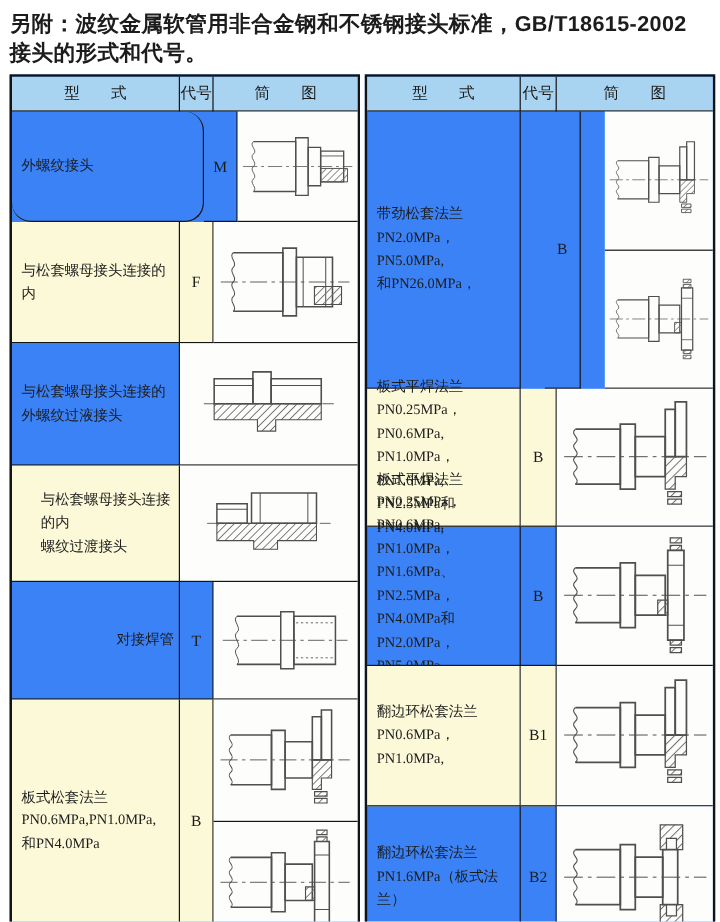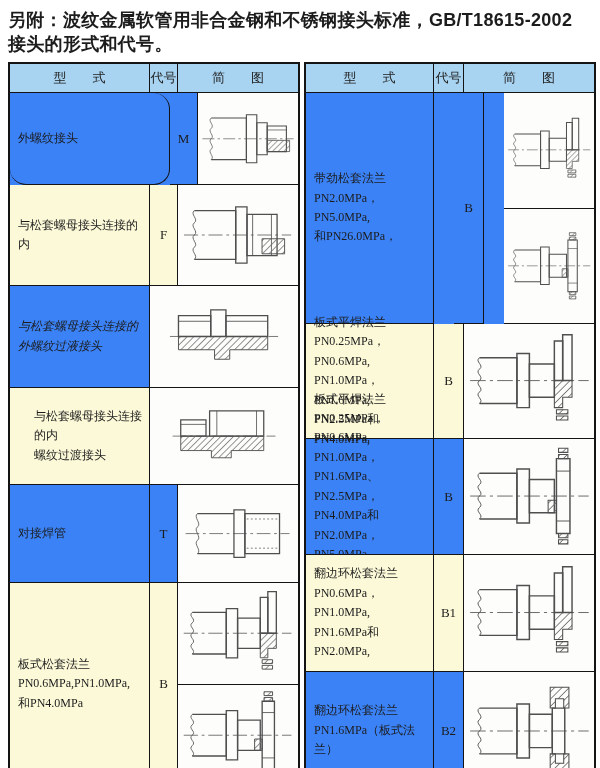--- a/index.html
+++ b/index.html
@@ -77,21 +77,21 @@
               <path d="M58 20 h12 v60 h-12 z" stroke="#4f4f4f" stroke-width="1.4" fill="none" stroke-linejoin="miter"></path>
               <path d="M70 28 h32 v44 h-32 z" stroke="#4f4f4f" stroke-width="1.4" fill="none" stroke-linejoin="miter"></path>
               <line x1="76" y1="28" x2="76" y2="72" stroke="#4f4f4f" stroke-width="0.9" fill="none"></line>
               <line x1="96" y1="28" x2="96" y2="72" stroke="#4f4f4f" stroke-width="0.9" fill="none"></line>
               <path d="M86 54 h24 v16 h-24 z" fill="url(#h)" stroke="#4f4f4f" stroke-width="1"></path>
               <line x1="3" y1="50" x2="117" y2="50" stroke="#4f4f4f" stroke-width="0.8" stroke-dasharray="15 4 3 4"></line>
             </svg>
           </div>
         </div>
       </div>
-      <div class="row" style="height: 102px; font-style: italic;">
+      <div class="row" style="height: 102px;">
         <div class="cell tcell" style="width: 140px;">
           <div>与松套螺母接头连接的</div>
           <div>外螺纹过液接头</div>
         </div>
         <div class="cell dcell">
           <div class="dsub">
             <svg viewBox="0 0 120 100" preserveAspectRatio="xMidYMid meet">
               <path d="M12 28 h34 v22 h-34 z" stroke="#4f4f4f" stroke-width="1.4" fill="none" stroke-linejoin="miter"></path>
               <line x1="12" y1="34" x2="46" y2="34" stroke="#4f4f4f" stroke-width="0.9" fill="none"></line>
               <path d="M62 28 h44 v22 h-44 z" stroke="#4f4f4f" stroke-width="1.4" fill="none" stroke-linejoin="miter"></path>
@@ -115,21 +115,21 @@
               <line x1="12" y1="37" x2="40" y2="37" stroke="#4f4f4f" stroke-width="0.9" fill="none"></line>
               <path d="M44 22 h60 v28 h-60 z" stroke="#4f4f4f" stroke-width="1.4" fill="none" stroke-linejoin="miter"></path>
               <line x1="52" y1="22" x2="52" y2="50" stroke="#4f4f4f" stroke-width="0.9" fill="none"></line>
               <line x1="96" y1="22" x2="96" y2="50" stroke="#4f4f4f" stroke-width="0.9" fill="none"></line>
               <path d="M12 50 h92 v16 h-36 v8 h-22 v-8 h-34 z" fill="url(#h)" stroke="#4f4f4f" stroke-width="1"></path>
               <line x1="3" y1="50" x2="117" y2="50" stroke="#4f4f4f" stroke-width="0.8" stroke-dasharray="15 4 3 4"></line>
             </svg>
           </div>
         </div>
       </div>
-      <div class="row" style="height: 98px;">
+      <div class="row" style="height: 98px; text-align: right;">
         <div class="cell tcell" style="width: 140px;">
           <div>对接焊管</div>
         </div>
         <div class="cell ccell" style="width: 28px;">T</div>
         <div class="cell dcell">
           <div class="dsub">
             <svg viewBox="0 0 120 100" preserveAspectRatio="xMidYMid meet">
               <path d="M16 28 H56 M16 72 H56" stroke="#4f4f4f" stroke-width="1.4" fill="none" stroke-linejoin="miter"></path>
               <path d="M16 28 c-5 4 5 10.7 0 14.7 c-5 4 5 10.7 0 14.7 c-5 4 5 10.7 0 14.7" stroke="#4f4f4f" stroke-width="0.9" fill="none"></path>
               <path d="M56 24 h12 v52 h-12 z" stroke="#4f4f4f" stroke-width="1.4" fill="none" stroke-linejoin="miter"></path>
@@ -273,21 +273,20 @@
               <path d="M88 86 h9 v4 h-9 z M88 92 h9 v4 h-9 z" fill="url(#h)" stroke="#4f4f4f" stroke-width="1"></path>
               <path d="M78 54 h8 v12 h-8 z" fill="url(#h)" stroke="#4f4f4f" stroke-width="1"></path>
             </svg>
           </div>
         </div>
       </div>
       <div class="row" style="height: 117px;">
         <div class="cell tcell shaded" style="width: 128px;">
           <div>翻边环松套法兰</div>
           <div>PN0.6MPa，PN1.0MPa,</div>
-          <div>PN1.6MPa和PN2.0MPa,</div>
         </div>
         <div class="cell ccell shaded" style="width: 30px;">B1</div>
         <div class="cell dcell">
           <div class="dsub">
             <svg viewBox="0 0 120 100" preserveAspectRatio="xMidYMid meet">
               <path d="M12 28 H48 V72 H12" stroke="#4f4f4f" stroke-width="1.4" fill="none" stroke-linejoin="miter"></path>
               <path d="M12 28 c-5 4 5 7.0 0 11.0 c-5 4 5 7.0 0 11.0 c-5 4 5 7.0 0 11.0 c-5 4 5 7.0 0 11.0" stroke="#4f4f4f" stroke-width="0.9" fill="none"></path>
               <path d="M48 24 h12 v52 h-12 z" stroke="#4f4f4f" stroke-width="1.4" fill="none" stroke-linejoin="miter"></path>
               <path d="M60 34 h24 v32 h-24 z" stroke="#4f4f4f" stroke-width="1.4" fill="none" stroke-linejoin="miter"></path>
               <line x1="3" y1="50" x2="117" y2="50" stroke="#4f4f4f" stroke-width="0.8" stroke-dasharray="15 4 3 4"></line>

